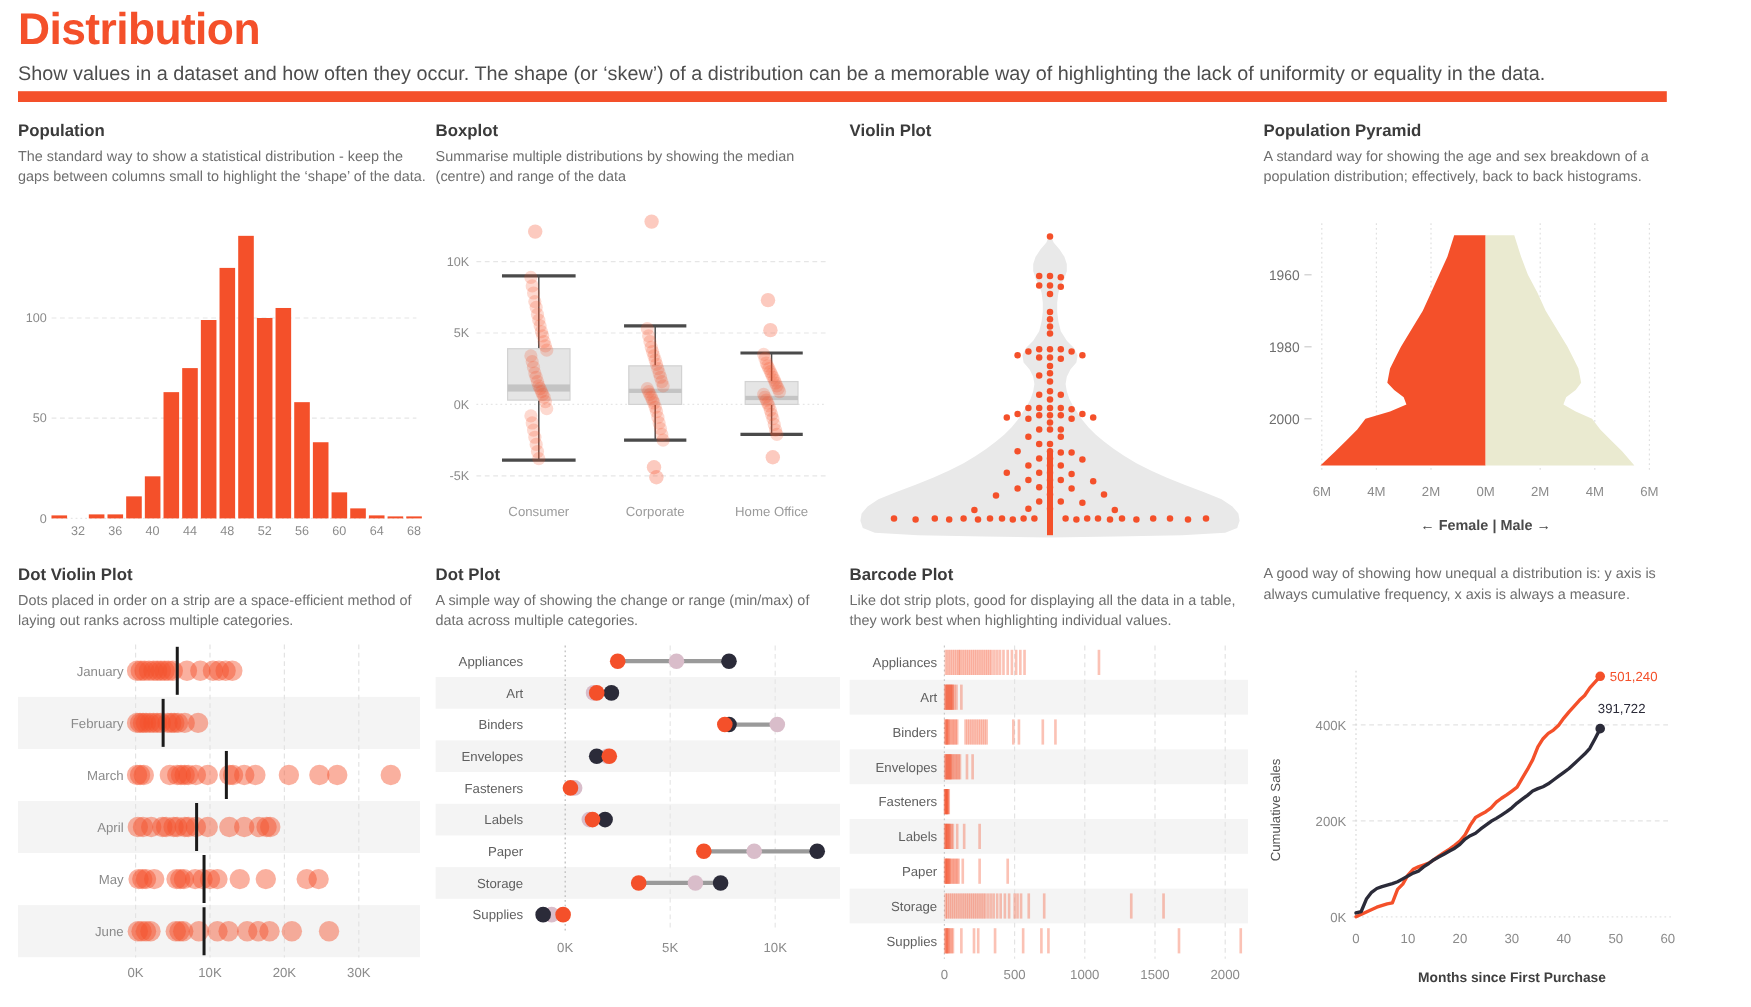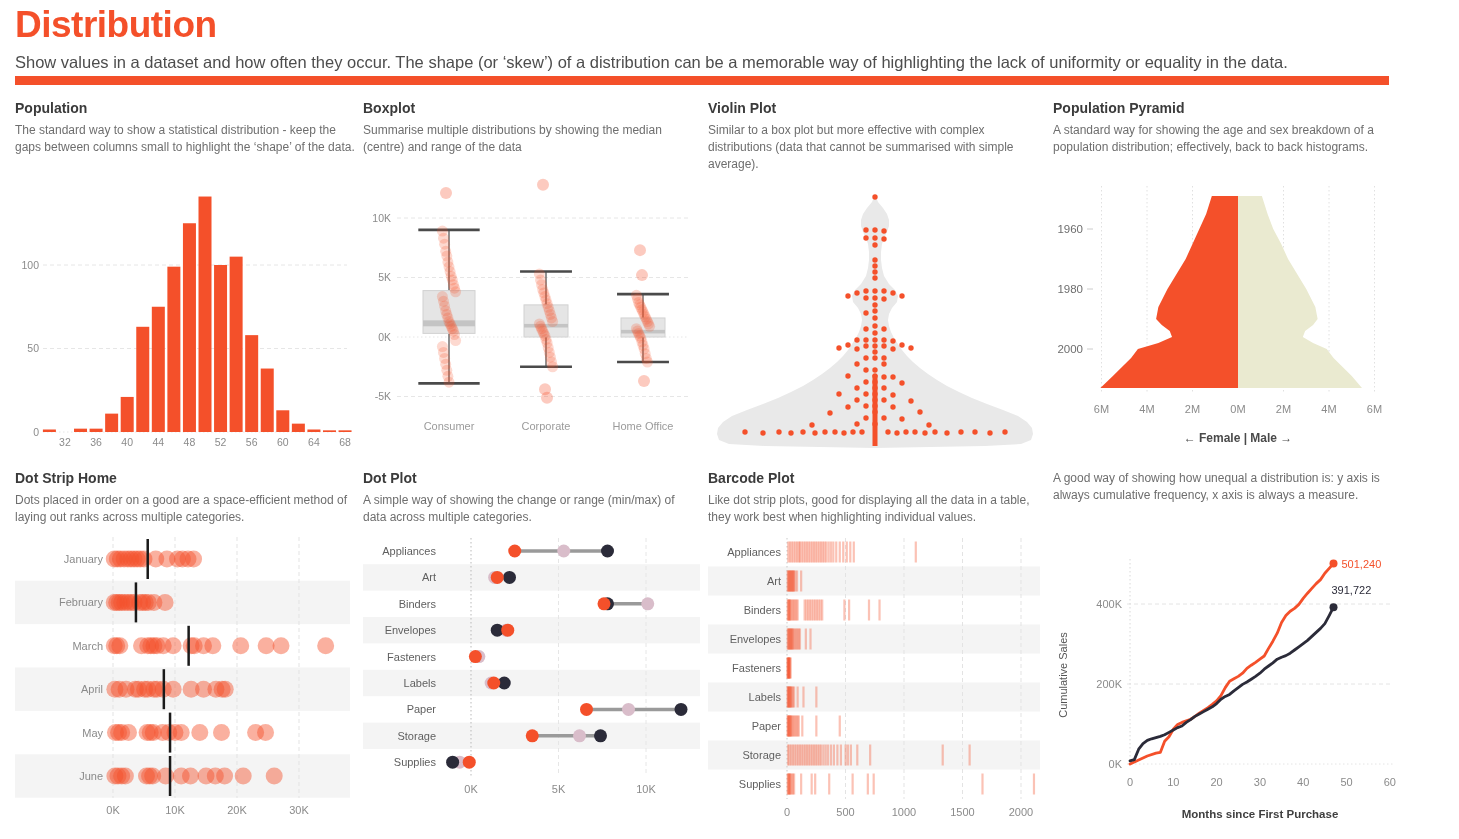--- a/index.html
+++ b/index.html
@@ -196,21 +196,20 @@
       <circle cx="284.4" cy="181.99" r="5.5" fill="#f4502a" fill-opacity="0.22"></circle>
       <circle cx="277" cy="70.13" r="6" fill="#f4502a" fill-opacity="0.3"></circle>
       <circle cx="279" cy="95.12" r="6" fill="#f4502a" fill-opacity="0.3"></circle>
       <circle cx="281" cy="201.03" r="6" fill="#f4502a" fill-opacity="0.3"></circle>
       <text x="280" y="250" font-size="11" fill="#9b9b9b" text-anchor="middle">Home Office</text>
     </svg>
 </section>
 
 <section class="panel r1" id="p3">
   <h2>Violin Plot</h2>
-  <p>Similar to a box plot but more effective with complex distributions (data that cannot be summarised with simple average).</p>
   <svg width="335" height="280">
       <path d="M167,17 L168,17 L170,22 L175,28 L179,34 L181,40 L181,46 L179,52 L176,58 L174,64 L173,72 L173,80 L174,88 L176,96 L181,104 L187,110 L190,116 L189,122 L184,128 L181,134 L180,140 L181,146 L183,152 L186,158 L190,164 L194,170 L199,176 L205,182 L212,188 L220,194 L229,200 L239,206 L251,212 L264,218 L279,224 L295,230 L310,236 L319,242 L324,248 L325,254 L323,260 L313,264 L277,266 L222,267 L167,268 L112,267 L57,266 L21,264 L11,260 L9,254 L10,248 L15,242 L24,236 L39,230 L55,224 L70,218 L83,212 L95,206 L105,200 L114,194 L122,188 L129,182 L135,176 L140,170 L144,164 L148,158 L151,152 L153,146 L154,140 L153,134 L150,128 L145,122 L144,116 L147,110 L153,104 L158,96 L160,88 L161,80 L161,72 L160,64 L158,58 L155,52 L153,46 L153,40 L155,34 L159,28 L164,22 L166,17 Z" fill="#e9e9e9"></path>
       <rect x="164.5" y="195" width="5" height="71" fill="#f4502a"></rect>
       <circle cx="167" cy="17" r="2.7" fill="#f4502a"></circle>
       <circle cx="158" cy="50" r="2.7" fill="#f4502a"></circle>
       <circle cx="167" cy="50" r="2.7" fill="#f4502a"></circle>
       <circle cx="176" cy="51" r="2.7" fill="#f4502a"></circle>
       <circle cx="158" cy="58" r="2.7" fill="#f4502a"></circle>
       <circle cx="167" cy="58" r="2.7" fill="#f4502a"></circle>
       <circle cx="176" cy="59" r="2.7" fill="#f4502a"></circle>
@@ -339,22 +338,22 @@
       <line x1="34" y1="109" x2="40" y2="109" stroke="#cccccc" stroke-width="1"></line>
       <text x="30" y="173" font-size="11.5" fill="#6e6e6e" text-anchor="end">2000</text>
       <line x1="34" y1="169" x2="40" y2="169" stroke="#cccccc" stroke-width="1"></line>
       <path d="M185,16 L158.8375,16 L153.15,34 L146.325,49 L139.5,64 L132.675,79 L123.57499999999999,94 L114.475,109 L109.925,118 L105.375,127 L104.2375,133 L103.1,139 L108.7875,145 L116.75,151 L119.025,157 L105.375,163 L84.89999999999999,169 L78.075,178 L68.97500000000001,187 L59.875,196 L47.36250000000001,208 L185,208 Z" fill="#f4502a"></path>
       <path d="M185,16 L208.8875,16 L214.575,34 L220.2625,49 L228.225,64 L235.05,79 L244.15,94 L253.25,109 L257.8,118 L262.35,127 L263.4875,133 L264.625,139 L260.075,145 L252.1125,151 L249.8375,157 L260.075,163 L273.725,169 L280.55,178 L289.65,187 L298.75,196 L308.9875,208 L185,208 Z" fill="#eaead0"></path>
       <text x="185" y="262" font-size="12" fill="#4a4a4a" text-anchor="middle" font-weight="bold">←    Female    |    Male    →</text>
     </svg>
 </section>
 
 <section class="panel r2" id="p5">
-  <h2>Dot Strip Home</h2>
-  <p>Dots placed in order on a good are a space-efficient method of laying out ranks across multiple categories.</p>
+  <h2>Dot Violin Plot</h2>
+  <p>Dots placed in order on a strip are a space-efficient method of laying out ranks across multiple categories.</p>
   <svg width="340" height="295">
       <rect x="0" y="45.7" width="335" height="43.4" fill="#f4f4f4"></rect>
       <rect x="0" y="132.5" width="335" height="43.4" fill="#f4f4f4"></rect>
       <rect x="0" y="219.3" width="335" height="43.4" fill="#f4f4f4"></rect>
       <line x1="98" y1="2" x2="98" y2="263" stroke="#e3e3e3" stroke-width="1" stroke-dasharray="4 3"></line>
       <text x="98" y="279" font-size="11" fill="#8b8b8b" text-anchor="middle">0K</text>
       <line x1="160" y1="2" x2="160" y2="263" stroke="#e3e3e3" stroke-width="1" stroke-dasharray="4 3"></line>
       <text x="160" y="279" font-size="11" fill="#8b8b8b" text-anchor="middle">10K</text>
       <line x1="222" y1="2" x2="222" y2="263" stroke="#e3e3e3" stroke-width="1" stroke-dasharray="4 3"></line>
       <text x="222" y="279" font-size="11" fill="#8b8b8b" text-anchor="middle">20K</text>

